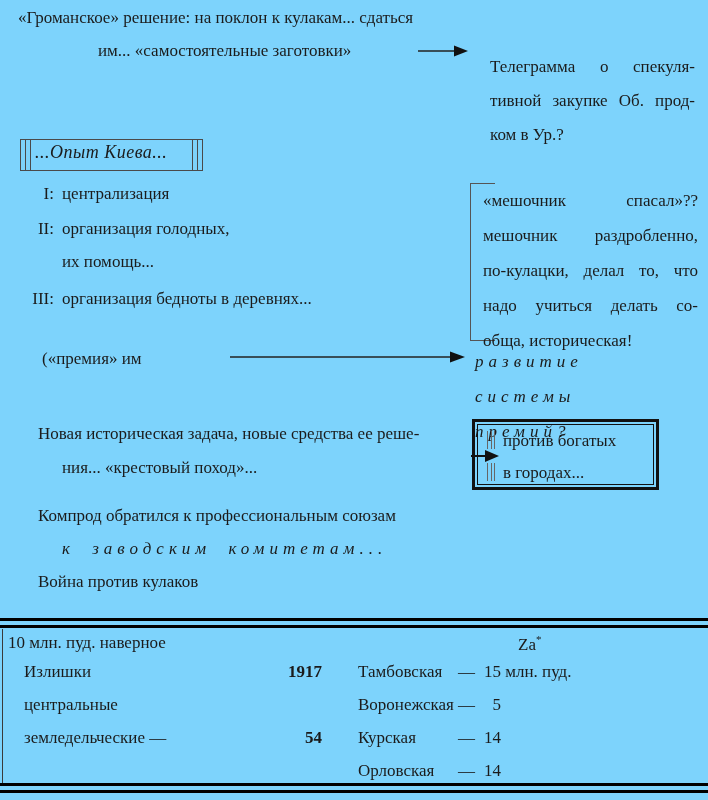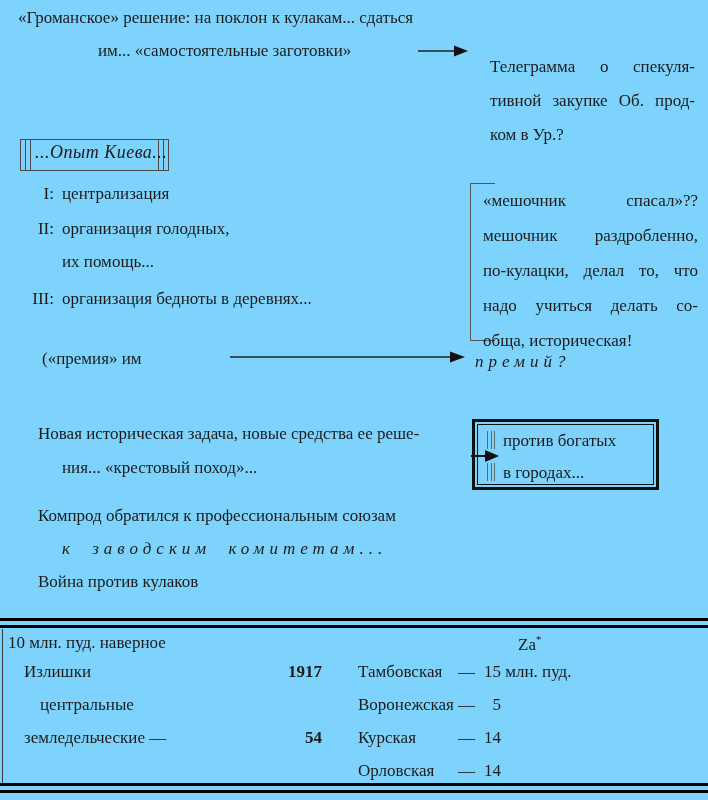--- a/index.html
+++ b/index.html
@@ -12,21 +12,21 @@
   .it{font-style:italic;}
   .sp{letter-spacing:5px;word-spacing:8px;}
   .jline{text-align:justify;text-align-last:justify;white-space:normal;}
 
   
   .telegram{position:absolute;left:490px;top:50px;width:205px;}
   .telegram div{line-height:34px;}
 
   
   .kiev-box{
-    position:absolute;left:20px;top:139px;width:149px;height:32px;
+    position:absolute;left:20px;top:139px;width:183px;height:32px;
     border:1.5px solid #4a4a4a;box-sizing:border-box;
   }
   .kiev-box .vline{position:absolute;top:0;bottom:0;width:0;border-left:1.4px solid #4a4a4a;}
   .kiev-box .vl1{left:4px;} .kiev-box .vl2{left:9px;}
   .kiev-box .vr1{right:4px;} .kiev-box .vr2{right:9px;}
   .kiev-box .kiev-label{
     position:absolute;left:14px;top:2px;font-style:italic;font-size:18px;letter-spacing:.5px;
   }
 
   
@@ -123,20 +123,21 @@
 
   <div class="abs" style="left:42px;top:349px;">(«премия» им</div>
   <div class="abs" style="left:230px;top:350px;">
     <svg width="235" height="14" viewBox="0 0 235 14">
       <line x1="0" y1="7" x2="221" y2="7" stroke="#222" stroke-width="1.6"></line>
       <polygon points="220,1.5 235,7 220,12.5" fill="#111"></polygon>
     </svg>
   </div>
 
   <div class="razvitie">
+    <div class="jline">развитие системы</div>
     <div>премий?</div>
   </div>
 
   <div class="abs" style="left:38px;top:424px;">Новая историческая задача, новые средства ее реше-</div>
   <div class="abs" style="left:62px;top:458px;">ния... «крестовый поход»...</div>
 
   <div class="protiv-outer">
     <div class="protiv-inner">
       <div class="pline" style="top:4px;">
         <span class="vbars"></span><span>против богатых</span>
@@ -163,21 +164,21 @@
   <div class="hrule" style="top:783px;"></div>
   <div class="hrule" style="top:790px;"></div>
 
   <div class="abs" style="left:8px;top:633px;">10 млн. пуд. наверное</div>
   <div class="abs" style="left:518px;top:633px;">
     <span>Za</span><sup>*</sup>
   </div>
 
   <div class="abs" style="left:24px;top:662px;">Излишки</div>
   <div class="lrow-val" style="top:662px;">1917</div>
-  <div class="abs" style="left:40px;top:695px;">центральные</div>
+  <div class="abs" style="left:24px;top:695px;">центральные</div>
   <div class="abs" style="left:24px;top:728px;">земледельческие —</div>
   <div class="lrow-val" style="top:728px;">54</div>
 
   <div class="abs" style="left:358px;top:662px;">
     <span class="trow-name">Тамбовская</span><span>—</span><span class="trow-val">15</span>&nbsp;<span>млн. пуд.</span>
   </div>
   <div class="abs" style="left:358px;top:695px;">
     <span class="trow-name">Воронежская</span><span>—</span><span class="trow-val">5</span>
   </div>
   <div class="abs" style="left:358px;top:728px;">

